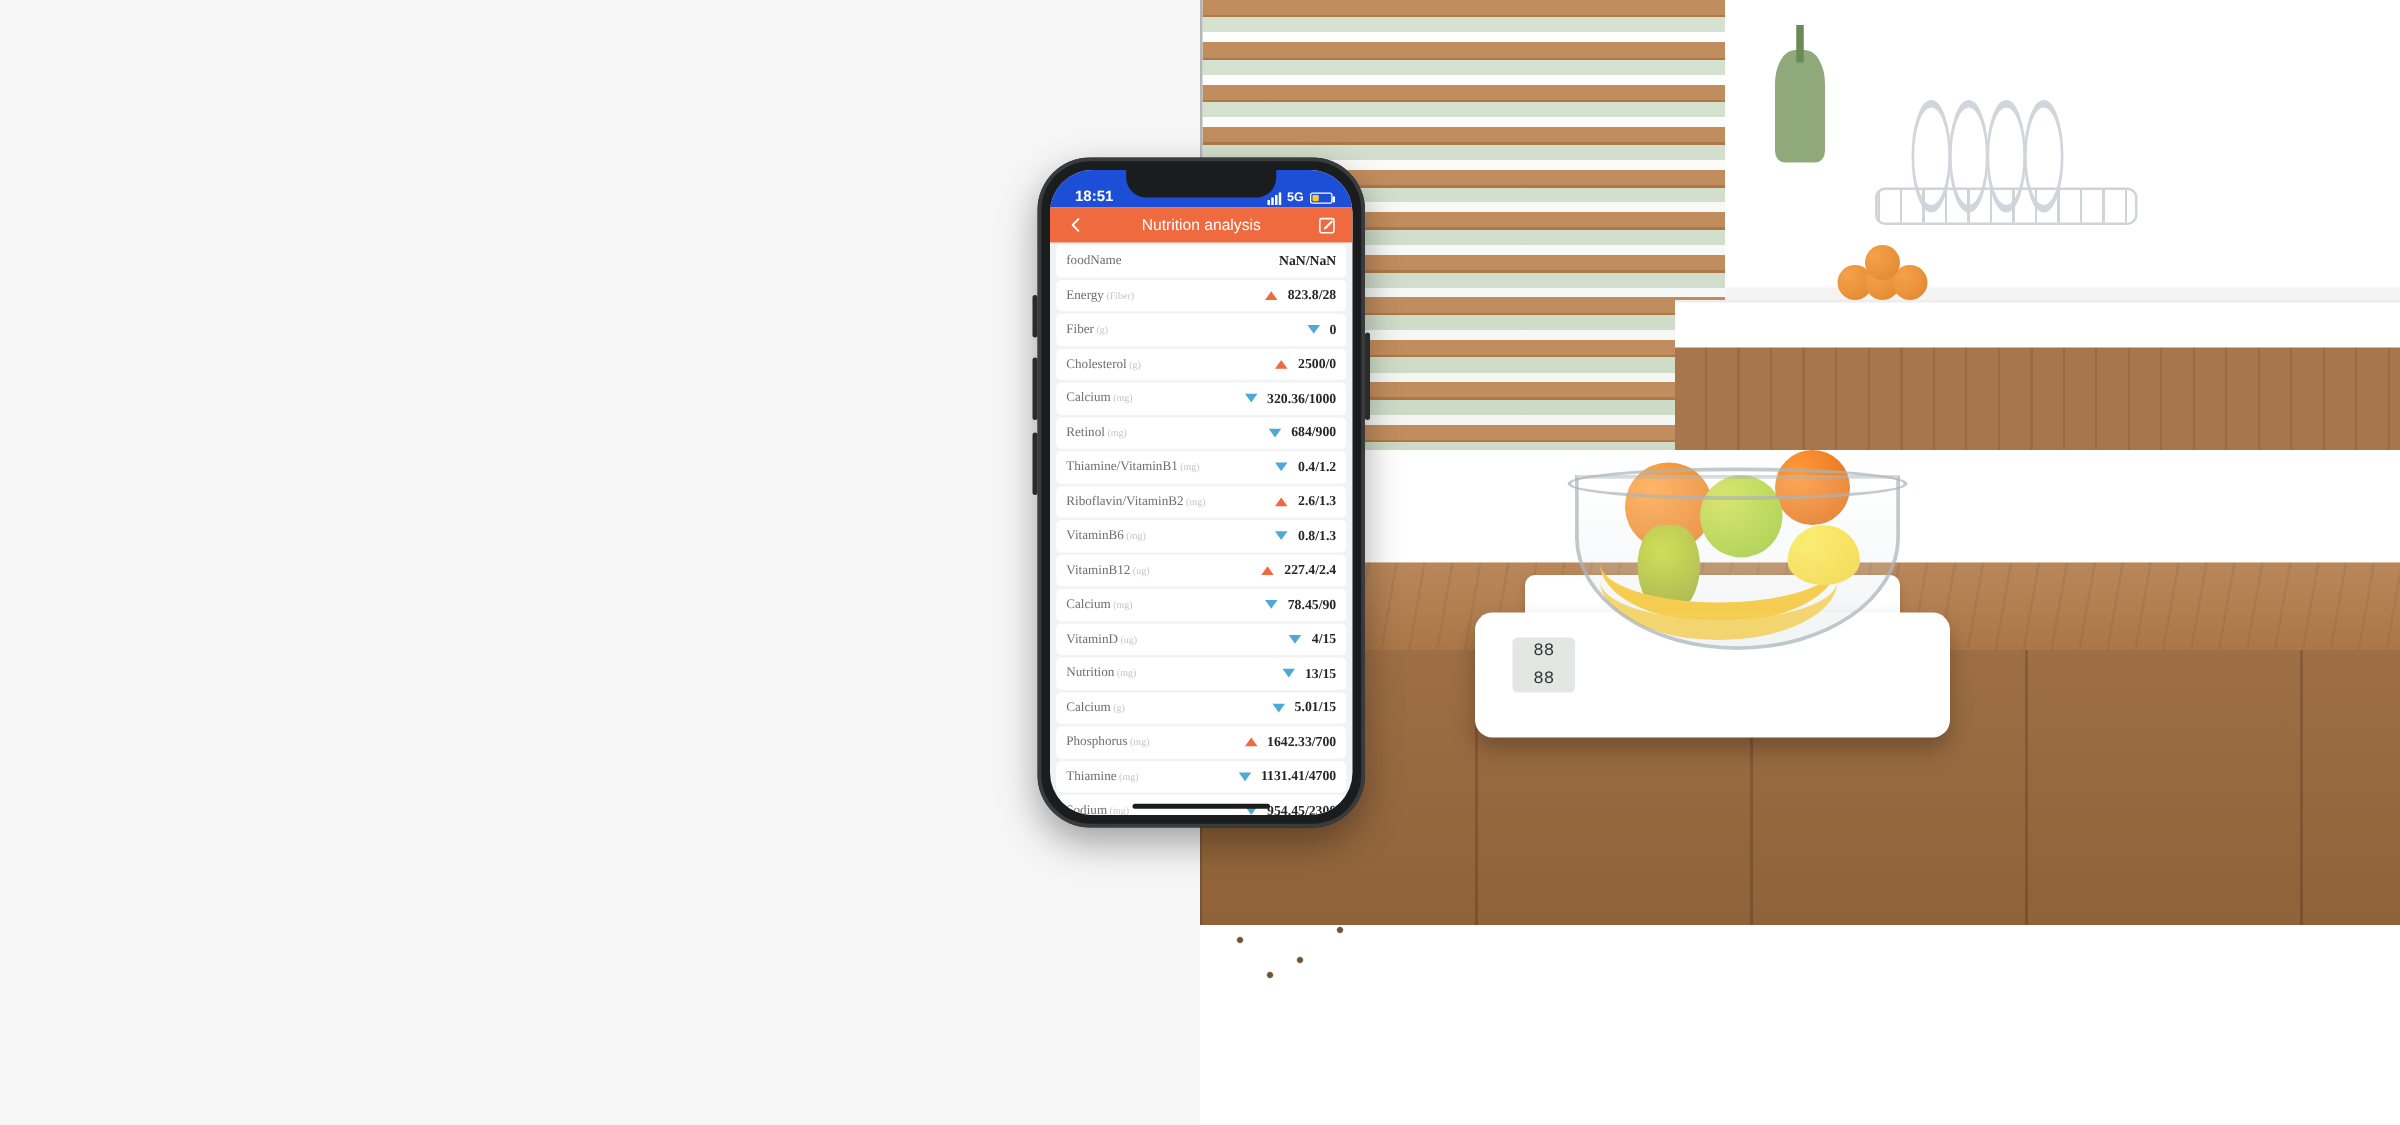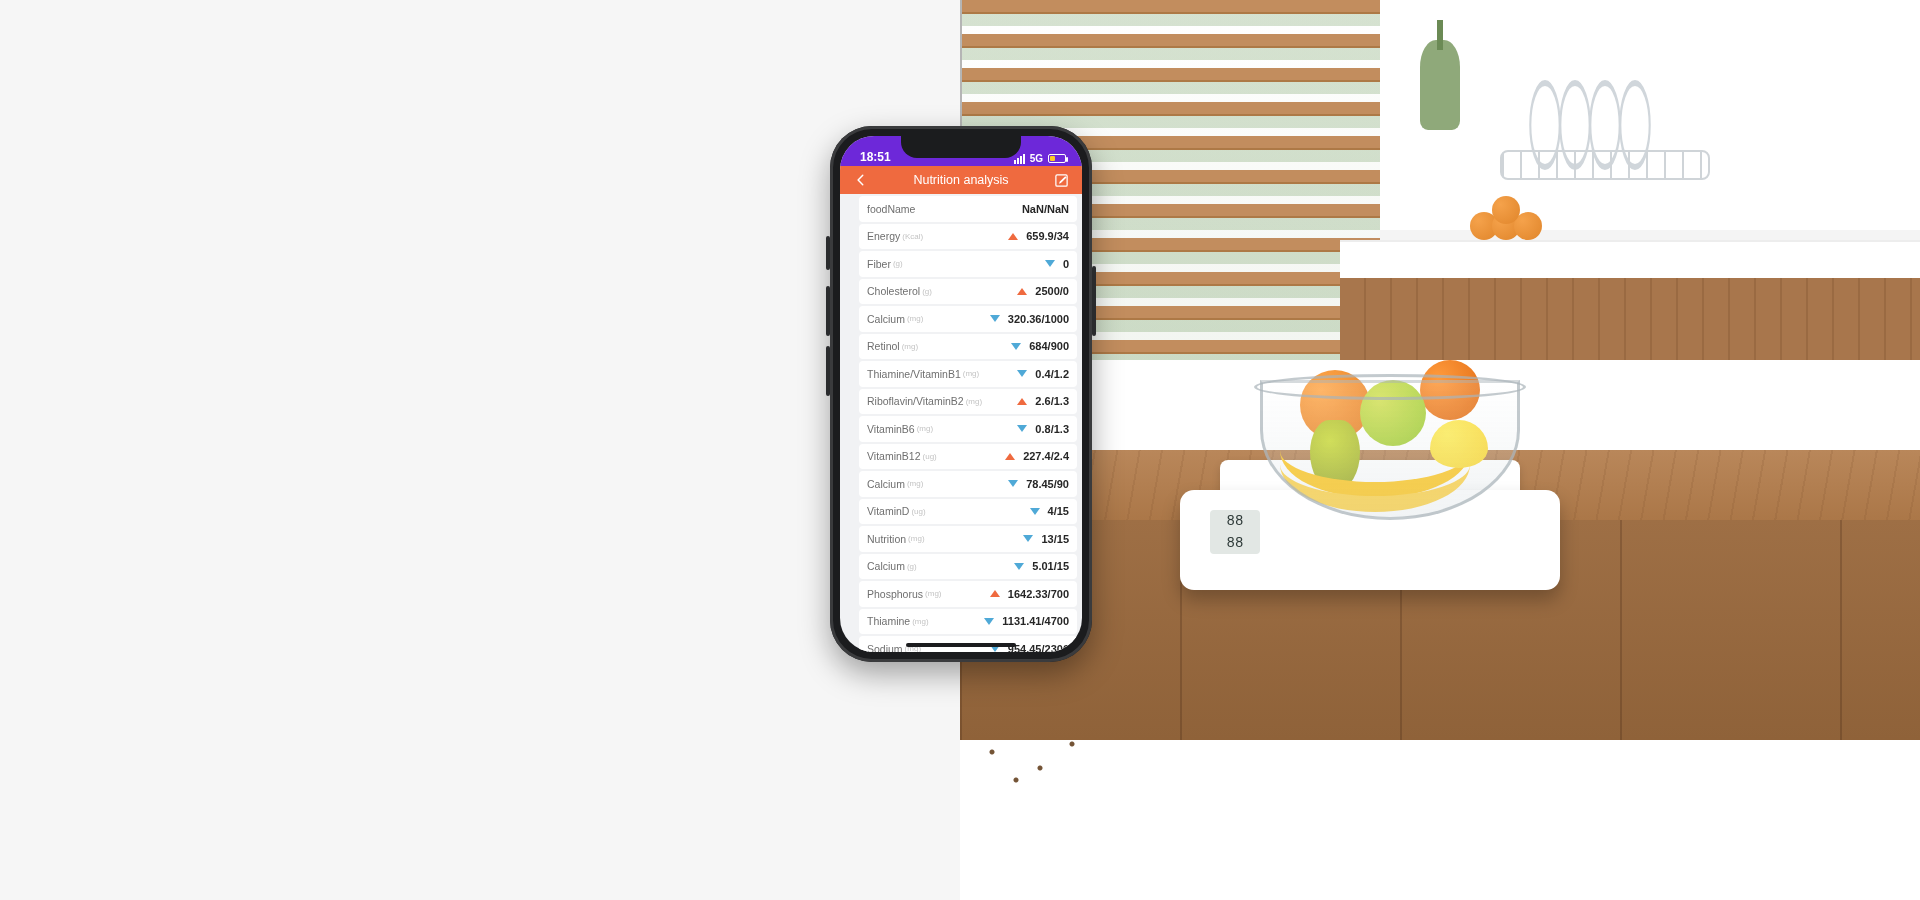--- a/index.html
+++ b/index.html
@@ -204,21 +204,21 @@
     position:absolute; top:0; left:50%; transform:translateX(-50%);
     width:120px; height:22px; background:#1b1c1e;
     border-radius: 0 0 16px 16px; z-index:5;
   }
   .home-indicator {
     position:absolute; bottom:5px; left:50%; transform:translateX(-50%);
     width:110px; height:4px; background:#1b1c1e; border-radius:3px; z-index:5;
   }
 
   .statusbar {
-    height:30px; background:#6d28d9; color:#fff;
+    height:30px; background:#1d4ed8; color:#fff;
     display:flex; align-items:flex-end; justify-content:space-between;
     padding: 0 16px 2px 20px; font-size:12px; font-weight:600;
   }
   .statusbar .right { display:flex; align-items:center; gap:5px; font-size:10px; }
   .sig-bars { display:inline-flex; gap:1px; align-items:flex-end; }
   .sig-bars i { width:2px; background:#fff; display:inline-block; }
   .sig-bars i:nth-child(1){height:4px;} .sig-bars i:nth-child(2){height:6px;}
   .sig-bars i:nth-child(3){height:8px;} .sig-bars i:nth-child(4){height:10px;}
   .battery {
     width:18px; height:9px; border:1px solid #fff; border-radius:2px; position:relative;
@@ -226,21 +226,21 @@
   .battery::after{content:"";position:absolute;right:-3px;top:2px;width:2px;height:5px;background:#fff;border-radius:1px;}
   .battery .fill{position:absolute;left:1px;top:1px;height:5px;width:5px;background:#ffca28;border-radius:1px;}
 
   .titlebar {
     height:28px; background:#ef6a3f; color:#fff;
     display:flex; align-items:center; justify-content:space-between;
     padding:0 12px; font-size:12.5px;
   }
   .titlebar .back, .titlebar .edit { width:18px; height:18px; display:flex; align-items:center; justify-content:center; }
 
-  .list { position:absolute; top:58px; bottom:0; left:0; right:0; overflow:hidden; padding:2px 5px 10px 19px; }
+  .list { position:absolute; top:58px; bottom:0; left:0; right:0; overflow:hidden; padding:2px 5px 10px 5px;font-family:Liberation Serif, serif; }
   .row {
     background:#ffffff; border-radius:4px; margin-bottom:2px;
     height:25.5px; display:flex; align-items:center;
     padding:0 8px; font-size:10.5px;
   }
   .row .name { color:#6f6f6f; flex:0 0 auto; }
   .row .unit { color:#c4c4c4; font-size:8px; margin-left:2px; }
   .row .spacer { flex:1 1 auto; }
   .row .tri { width:0;height:0; margin-right:8px; }
   .tri.up { border-left:5px solid transparent;border-right:5px solid transparent;border-bottom:7px solid #ef6a3f; }
@@ -346,24 +346,24 @@
     <div class="list" id="nutrition-list">
         <div class="row">
           <span class="name">foodName</span>
           <span class="unit"></span>
           <span class="spacer"></span>
           <span class="tri none"></span>
           <span class="val">NaN/NaN</span>
         </div>
         <div class="row">
           <span class="name">Energy</span>
-          <span class="unit">(Kcal)</span>
+          <span class="unit">(Fiber)</span>
           <span class="spacer"></span>
           <span class="tri up"></span>
-          <span class="val">659.9/34</span>
+          <span class="val">823.8/28</span>
         </div>
         <div class="row">
           <span class="name">Fiber</span>
           <span class="unit">(g)</span>
           <span class="spacer"></span>
           <span class="tri down"></span>
           <span class="val">0</span>
         </div>
         <div class="row">
           <span class="name">Cholesterol</span>

